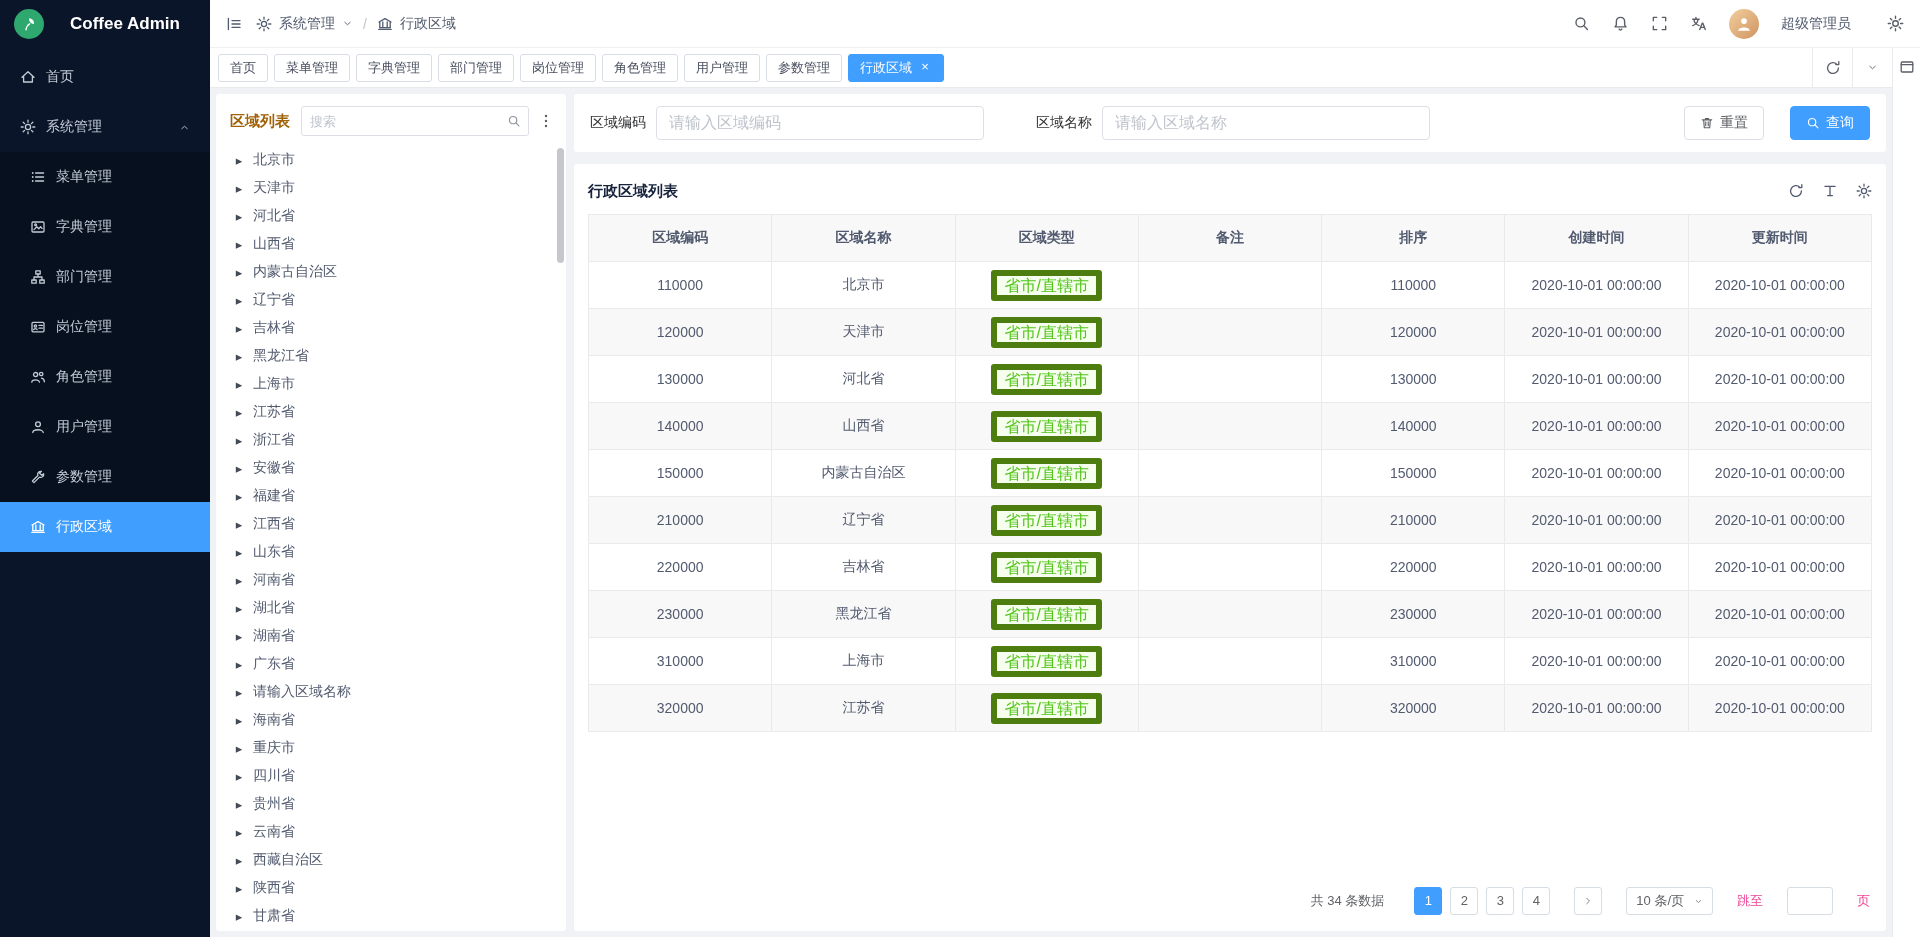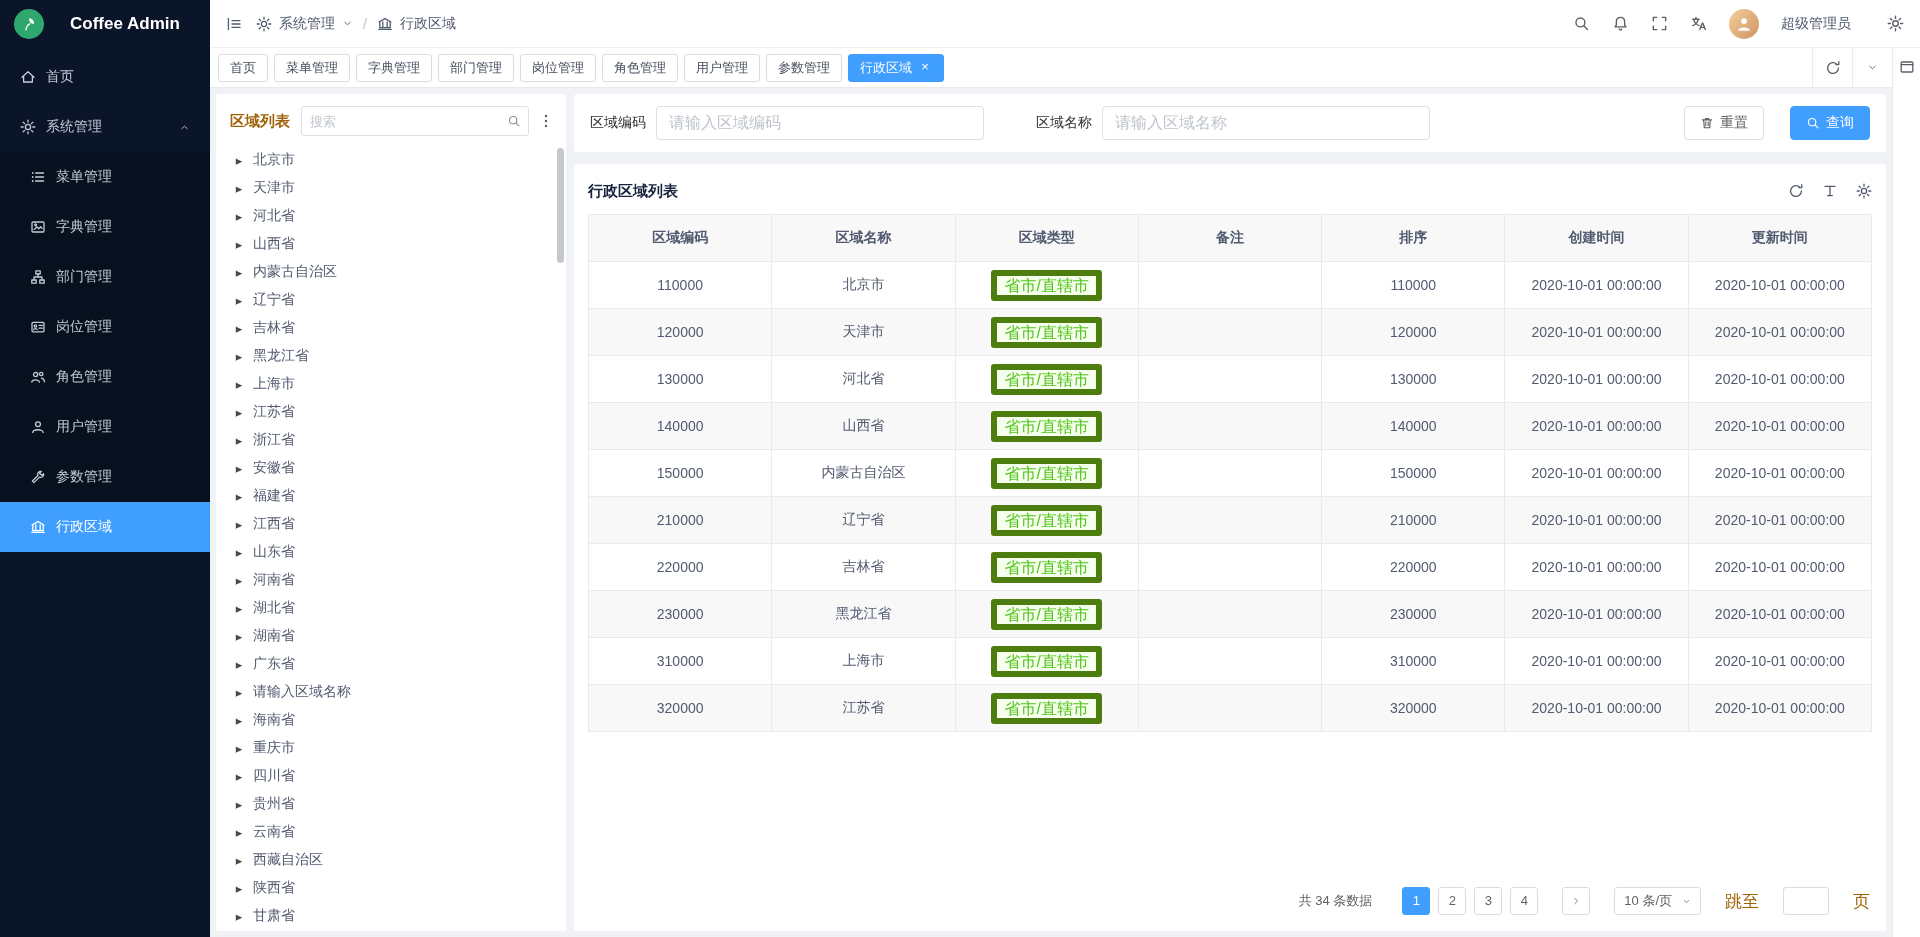--- a/index.html
+++ b/index.html
@@ -95,21 +95,21 @@
   .badge{display:inline-block;font-size:16px;line-height:19px;padding:0 7px;color:#52c41a;background:#f6ffed;border:6px solid #4d7c0f;border-radius:3px;}
 
   .pager{margin-top:auto;display:flex;align-items:center;justify-content:flex-end;gap:24px;padding:18px 2px 16px;flex-shrink:0;}
   .total{font-size:13px;color:#606266;margin-right:6px;white-space:nowrap;}
   .pages{display:flex;gap:8px;}
   .page{min-width:28px;height:28px;line-height:26px;text-align:center;border:1px solid #d7dde4;border-radius:3px;background:#fff;color:#606266;font-size:13px;cursor:pointer;padding:0 4px;}
   .page.active{background:#409eff;border-color:#409eff;color:#fff;}
   .pager-next{width:28px;height:28px;border:1px solid #d7dde4;border-radius:3px;background:#fff;display:flex;align-items:center;justify-content:center;color:#606266;cursor:pointer;}
   .pager-next .chev{width:10px;height:10px;}
   .size-sel{height:28px;border:1px solid #d7dde4;border-radius:3px;background:#fff;display:flex;align-items:center;gap:10px;padding:0 9px;font-size:13px;color:#606266;cursor:pointer;white-space:nowrap;}
-  .jump-label,.jump-suffix{font-size:17px;color:#a16207;white-space:nowrap;}
+  .jump-label,.jump-suffix{font-size:13px;color:#ec4899;white-space:nowrap;}
   .jump-input{width:46px;height:28px;border:1px solid #d7dde4;border-radius:3px;outline:0;text-align:center;font-size:13px;color:#606266;}
 </style>
 </head>
 <body>
 
 <div class="app">
 
   <aside class="sidebar">
     <div class="logo">
       <span class="logo-badge">

